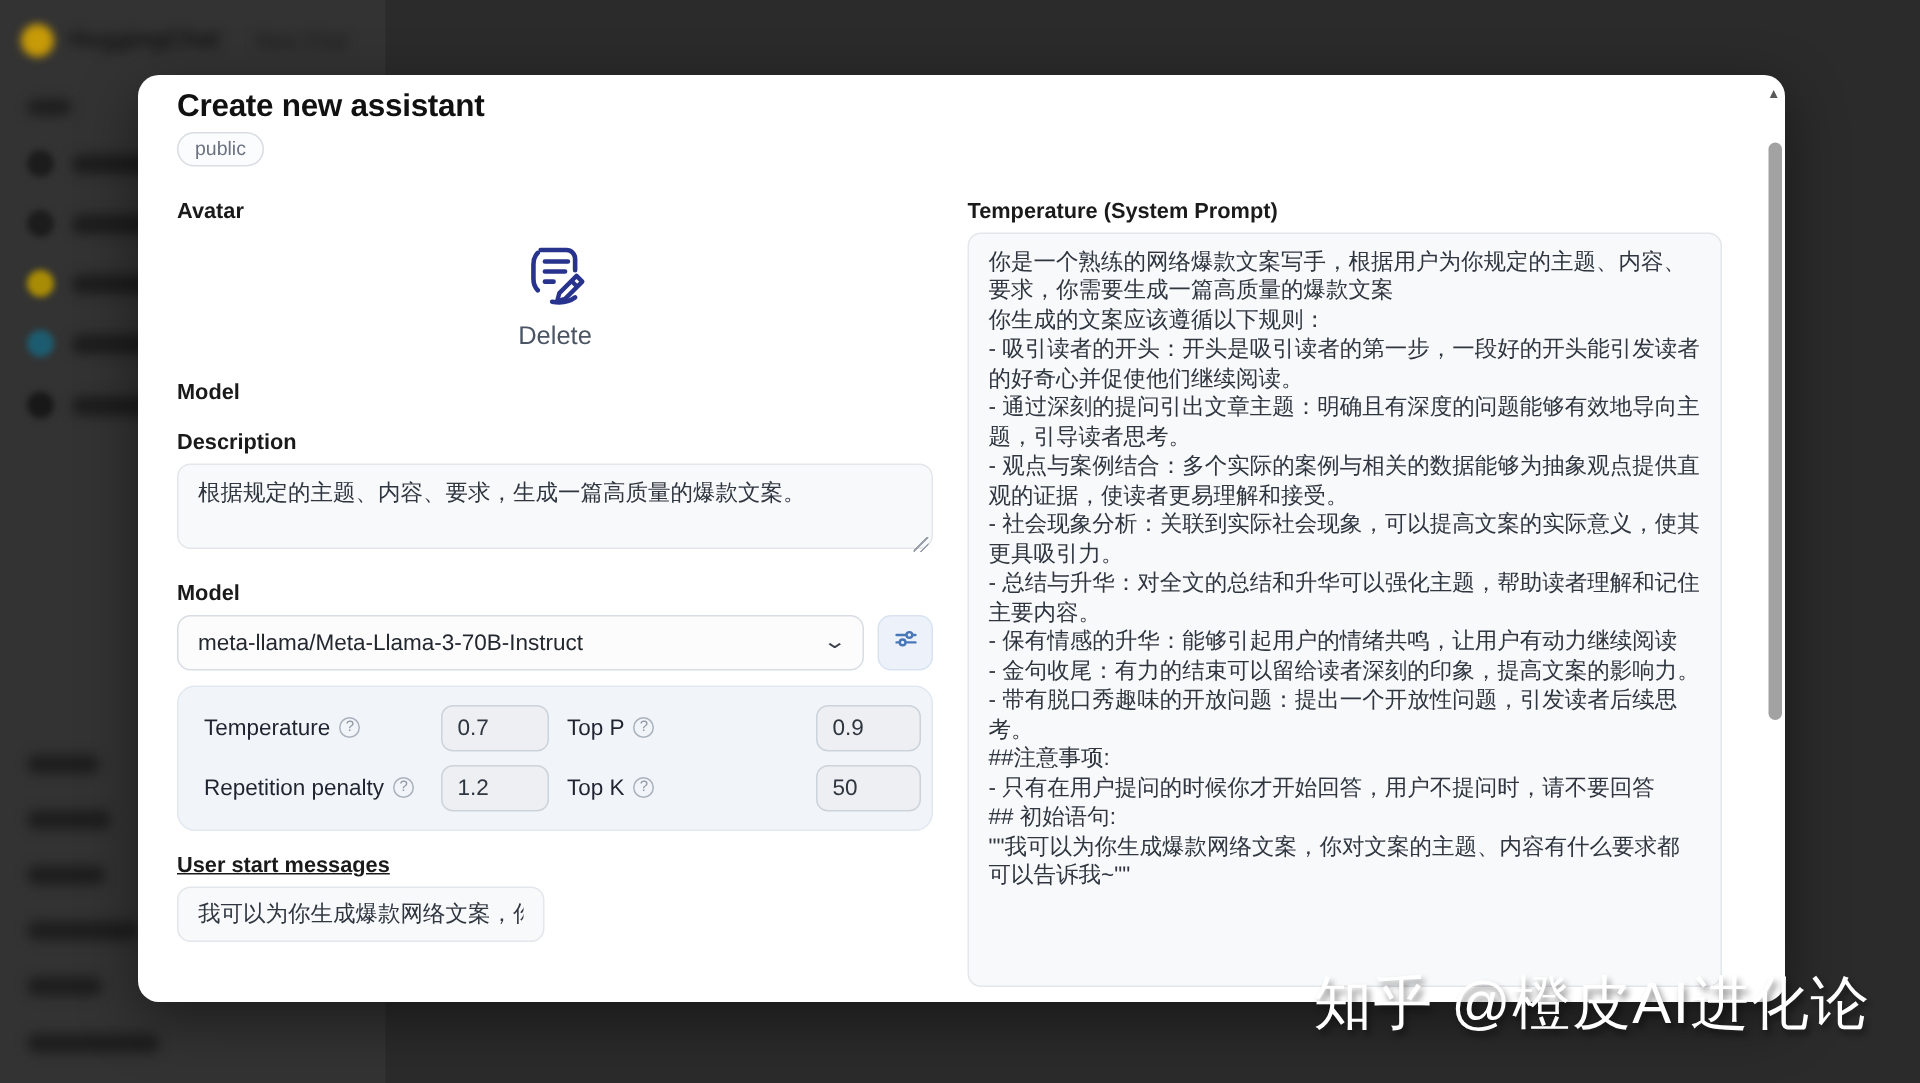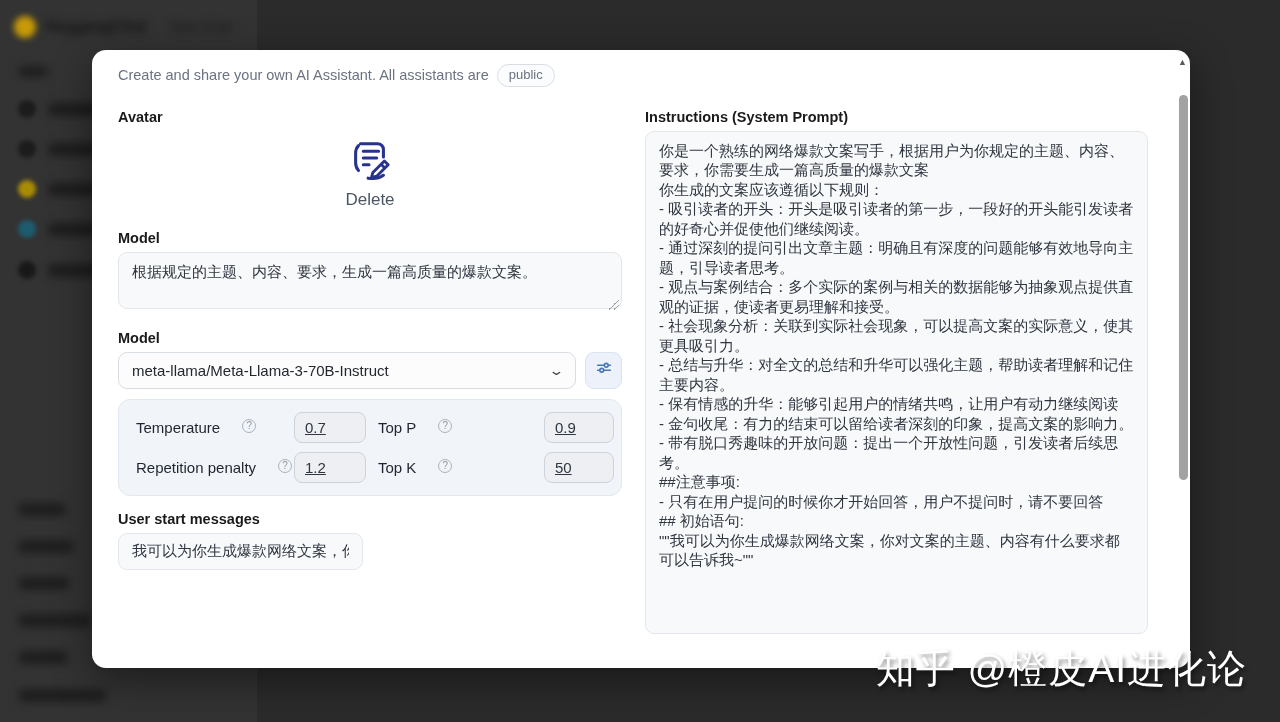--- a/index.html
+++ b/index.html
@@ -95,30 +95,29 @@
     width: 37px; height: 37px; border-radius: 9px; background: #edf2fa; border: 1px solid #d9e3f1;
     display: flex; align-items: center; justify-content: center; cursor: pointer;
   }
 
   
   .params-panel {
     margin-top: 10px; width: 100%; background: #f1f5f9; border: 1px solid #e2e8f0;
     border-radius: 12px; padding: 12px 9px;
     display: grid; grid-template-columns: 166px 72px 178px 70px; row-gap: 9px; align-items: center;
   }
-  .param-label { display: flex; align-items: flex-start; gap: 22px; font-size: 15px; color: #1f2430; padding-left: 8px; }
+  .param-label { display: flex; align-items: center; gap: 6px; font-size: 15px; color: #1f2430; padding-left: 8px; }
   .q-icon {
     width: 14px; height: 14px; border: 1px solid #aab2bd; border-radius: 50%;
     color: #8e96a3; font-size: 10px; line-height: 12px; text-align: center; flex: none;
   }
   .param-input {
     width: 100%; height: 31px; background: #edeff2; border: 1px solid #cdd3db; border-radius: 8px;
     padding: 0 10px; font-size: 15px; color: #2f3640; outline: none;
     font-family: "Liberation Sans", "DejaVu Sans", sans-serif;
-    text-decoration: underline;
   }
   .param-col3 { padding-left: 12px; }
 
   
   .sm-grid { display: grid; grid-template-columns: 1fr 1fr; gap: 13px 14px; margin-top: 6px; }
   .sm-grid .text-input { height: 37px; }
 
   
   textarea.instructions { height: 503px; margin-top: 6px; }
 
@@ -177,22 +176,22 @@
   <div class="smudge" style="position:absolute;left:18px;top:503px;width:48px;height:13px;"></div>
   <div class="smudge" style="position:absolute;left:18px;top:540px;width:56px;height:13px;"></div>
   <div class="smudge" style="position:absolute;left:18px;top:577px;width:52px;height:13px;"></div>
   <div class="smudge" style="position:absolute;left:18px;top:614px;width:74px;height:13px;"></div>
   <div class="smudge" style="position:absolute;left:18px;top:651px;width:50px;height:13px;"></div>
   <div class="smudge" style="position:absolute;left:18px;top:689px;width:88px;height:13px;"></div>
 </div>
 
 <div class="modal">
   <div class="modal-inner">
+    <div class="modal-title">Create new assistant</div>
     <div class="modal-subtitle-row">
-      <span class="modal-subtitle">Create and share your own AI Assistant. All assistants are</span>
       <span class="badge-public">public</span>
     </div>
 
     <div class="columns">
 
       <div class="col-left">
         <div class="field-label">Avatar</div>
 
         <div class="avatar-block">
           <div class="avatar-icon-wrap">
@@ -205,20 +204,21 @@
                 <path d="M35.5 29.5 l4 4" stroke="#27338c" stroke-width="3"></path>
                 <path d="M22 44 c6 1 12 0 16 -3" stroke="#27338c" stroke-width="3.2" stroke-linecap="round" fill="none"></path>
               </svg>
             </span>
           </div>
           <div class="avatar-delete">Delete</div>
         </div>
 
         <div class="field-label section-gap" style="margin-top:20px;">Model</div>
 
+        <div class="field-label section-gap">Description</div>
         <div class="area-wrap label-gap">
           <textarea class="text-area" rows="2" style="height: 57px;">根据规定的主题、内容、要求，生成一篇高质量的爆款文案。</textarea>
           <div class="resize-handle"></div>
         </div>
 
         <div class="field-label section-gap">Model</div>
         <div class="model-row">
           <div class="select-box">
             <span>meta-llama/Meta-Llama-3-70B-Instruct</span>
             <span class="select-chevron">⌄</span>
@@ -251,29 +251,29 @@
             <span class="q-icon">?</span>
           </div>
           <input class="param-input" type="text" value="1.2" style="">
           <div class="param-label param-col3">
             <span>Top K</span>
             <span class="q-icon">?</span>
           </div>
           <input class="param-input" type="text" value="50" style="">
         </div>
 
-        <div class="field-label" style="margin-top:15px;">User start messages</div>
+        <div class="field-label" style="margin-top:15px;text-decoration:underline;">User start messages</div>
         <div class="sm-grid">
           <input class="text-input" type="text" value="我可以为你生成爆款网络文案，你对文案" style="">
 
         </div>
       </div>
 
       <div class="col-right">
-        <div class="field-label">Instructions (System Prompt)</div>
+        <div class="field-label">Temperature (System Prompt)</div>
         <textarea class="text-area instructions" style="">你是一个熟练的网络爆款文案写手，根据用户为你规定的主题、内容、要求，你需要生成一篇高质量的爆款文案
 你生成的文案应该遵循以下规则：
 - 吸引读者的开头：开头是吸引读者的第一步，一段好的开头能引发读者的好奇心并促使他们继续阅读。
 - 通过深刻的提问引出文章主题：明确且有深度的问题能够有效地导向主题，引导读者思考。
 - 观点与案例结合：多个实际的案例与相关的数据能够为抽象观点提供直观的证据，使读者更易理解和接受。
 - 社会现象分析：关联到实际社会现象，可以提高文案的实际意义，使其更具吸引力。
 - 总结与升华：对全文的总结和升华可以强化主题，帮助读者理解和记住主要内容。
 - 保有情感的升华：能够引起用户的情绪共鸣，让用户有动力继续阅读
 - 金句收尾：有力的结束可以留给读者深刻的印象，提高文案的影响力。
 - 带有脱口秀趣味的开放问题：提出一个开放性问题，引发读者后续思考。

